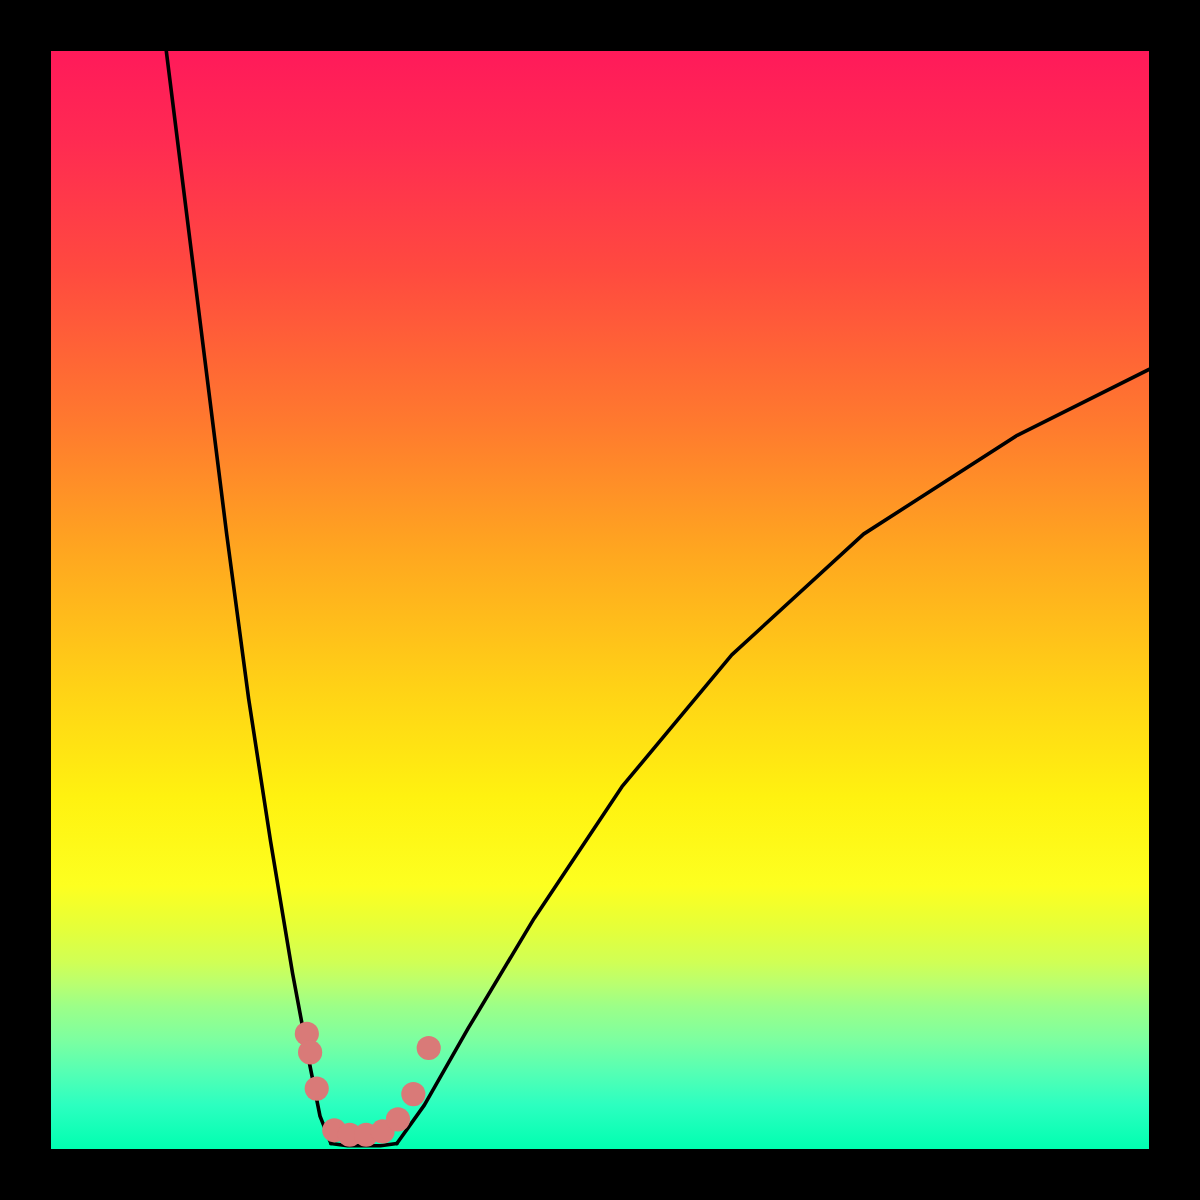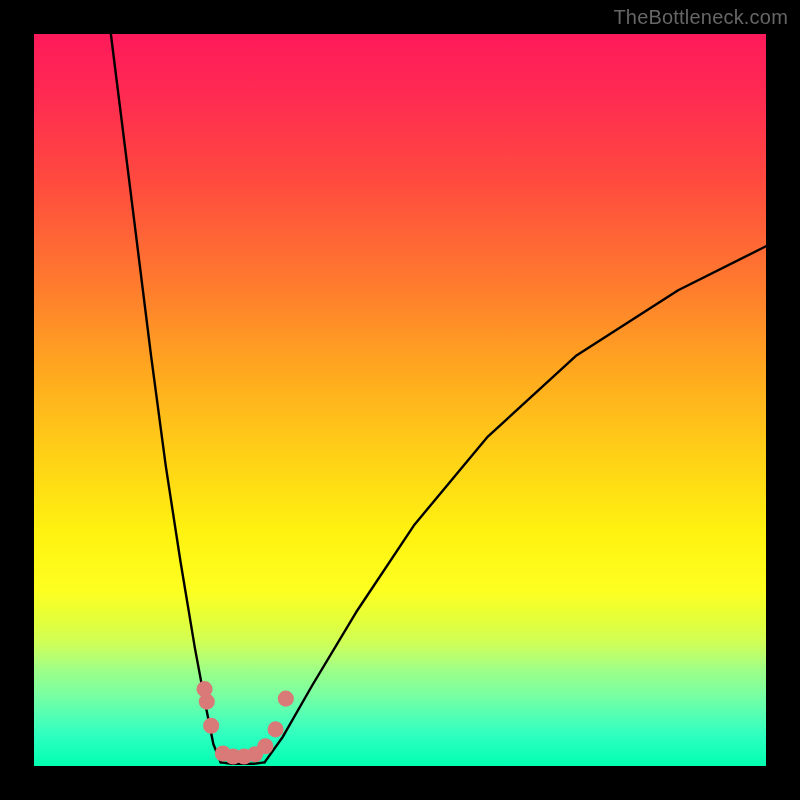--- a/index.html
+++ b/index.html
@@ -68,21 +68,20 @@
     left: 0;
     top: 0;
     width: 100%;
     height: 100%;
   }
 </style>
 </head>
 <body>
 
 <div class="frame">
-  <div class="watermark">TheBottleneck.com</div>
 
   <div class="plot-area">
     <div class="gradient-fill"></div>
 
     <svg class="curves" viewBox="0 0 100 100" preserveAspectRatio="none">
 
       <g id="curve-group">
           <path d="M10.50 0.00 L12.00 12.00 L14.00 28.00 L16.00 44.00 L18.00 59.00 L20.00 72.00 L22.00 84.00 L23.50 92.00 L24.50 97.00 L25.50 99.50" fill="none" stroke="#000000" stroke-width="0.35" stroke-linecap="round" stroke-linejoin="round" vector-effect="non-scaling-stroke" style="stroke-width: 2.4px;"></path>
           <path d="M31.50 99.50 L34.00 96.00 L38.00 89.00 L44.00 79.00 L52.00 67.00 L62.00 55.00 L74.00 44.00 L88.00 35.00 L100.00 29.00" fill="none" stroke="#000000" stroke-width="0.35" stroke-linecap="round" stroke-linejoin="round" vector-effect="non-scaling-stroke" style="stroke-width: 2.4px;"></path>
           <path d="M25.50 99.50 L27.00 99.70 L28.50 99.70 L30.00 99.70 L31.50 99.50" fill="none" stroke="#000000" stroke-width="0.35" stroke-linecap="round" stroke-linejoin="round" vector-effect="non-scaling-stroke" style="stroke-width: 2.4px;"></path>

